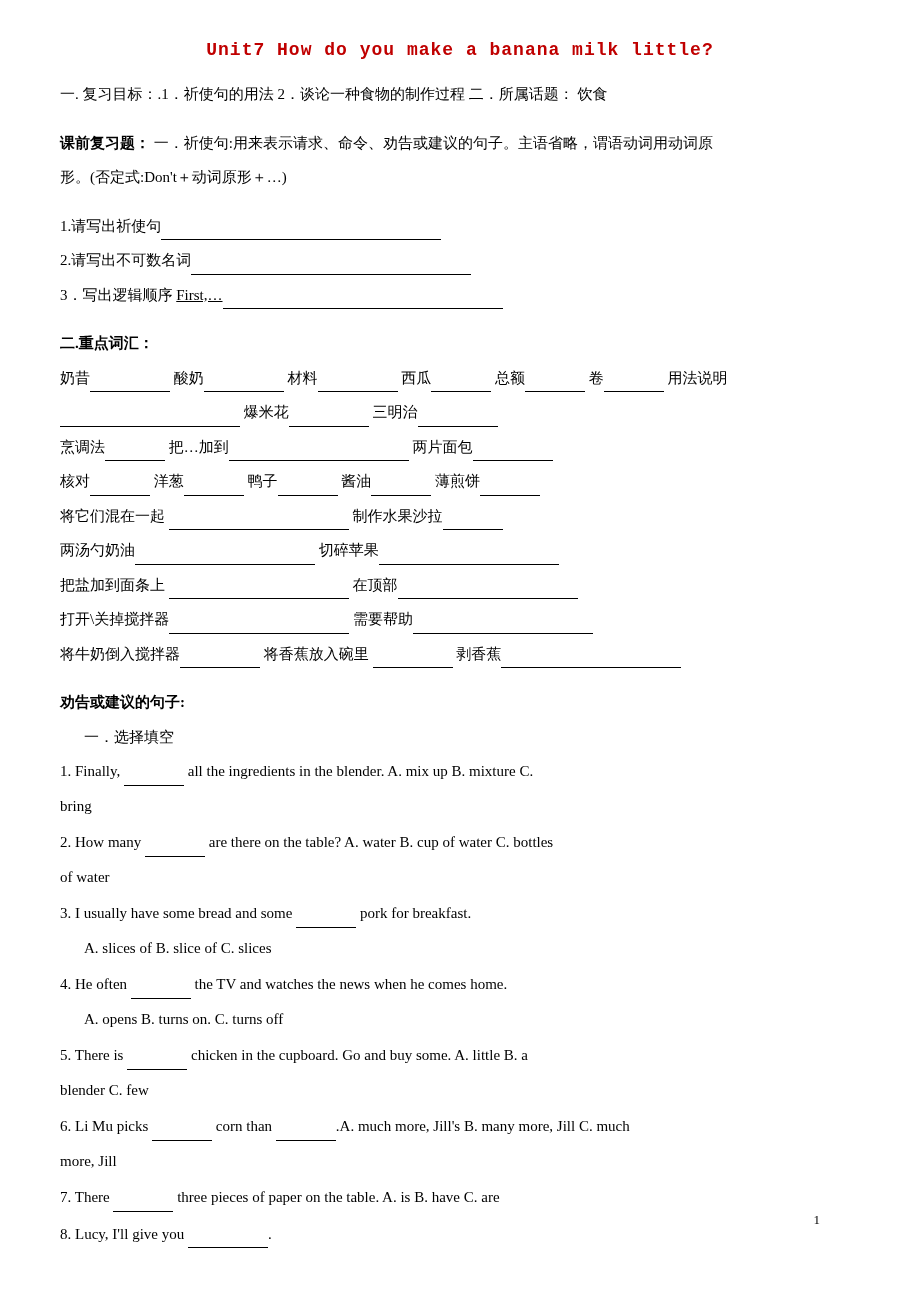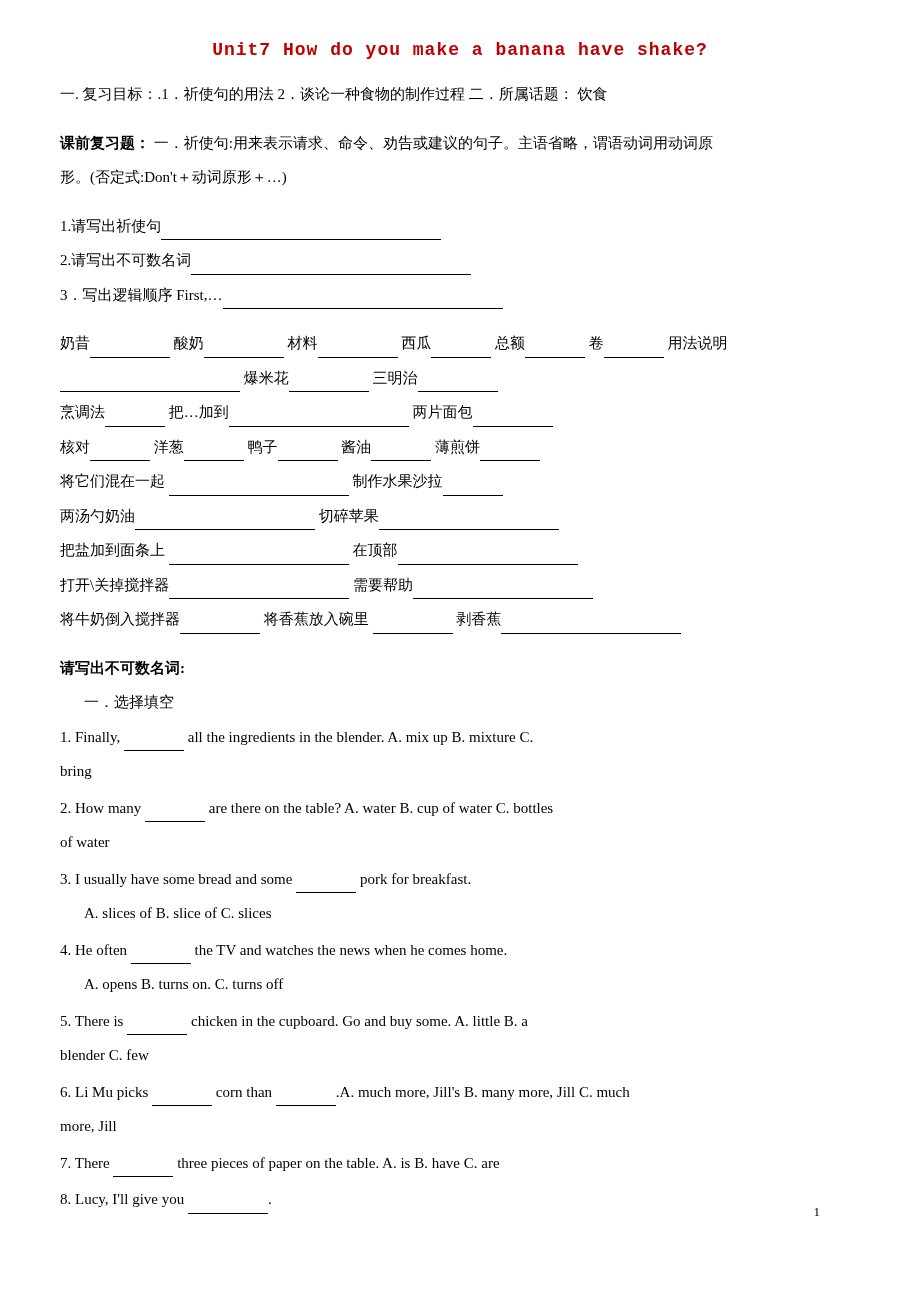--- a/index.html
+++ b/index.html
@@ -37,20 +37,21 @@
     .section p {
       margin-bottom: 6px;
       line-height: 1.9;
     }
 
     .bold {
       font-weight: bold;
     }
 
     .underline {
+      text-decoration: underline;
     }
 
     .fill-line-long {
       display: inline-block;
       border-bottom: 1px solid #000;
       min-width: 280px;
       height: 1em;
       vertical-align: bottom;
     }
 
@@ -103,21 +104,21 @@
     .page-wrapper {
       position: relative;
       min-height: 1200px;
     }
   </style>
 </head>
 <body>
 
 <div class="page-wrapper">
 
-  <h1 class="page-title">Unit7  How do you make a banana have shake?</h1>
+  <h1 class="page-title">Unit7  How do you make a banana milk little?</h1>
 
   <div class="section">
     <p>
       <span>一.</span>
       <span>复习目标：.1．祈使句的用法 2．谈论一种食物的制作过程  二．所属话题：  饮食</span>
     </p>
   </div>
 
   <div class="section">
     <p>
@@ -133,20 +134,21 @@
     </p>
     <p>
       <span>2.请写出不可数名词</span><span class="fill-line-long"></span>
     </p>
     <p>
       <span>3．写出逻辑顺序 <span class="underline">First,…</span></span><span class="fill-line-long"></span>
     </p>
   </div>
 
   <div class="section">
+    <p class="bold">二.重点词汇：</p>
 
     <p>
       奶昔<span class="fill-line-short"></span>
       酸奶<span class="fill-line-short"></span>
       材料<span class="fill-line-short"></span>
       西瓜<span class="fill-line-xshort"></span>
       总额<span class="fill-line-xshort"></span>
       卷<span class="fill-line-xshort"></span>
       用法说明
     </p>
@@ -192,21 +194,21 @@
     </p>
 
     <p>
       将牛奶倒入搅拌器<span class="fill-line-short"></span>
       将香蕉放入碗里 <span class="fill-line-short"></span>
       剥香蕉<span class="fill-line-med"></span>
     </p>
   </div>
 
   <div class="section">
-    <p class="bold section-title">请写出不可数名词:</p>
+    <p class="bold section-title">劝告或建议的句子:</p>
     <p class="indent">一．选择填空</p>
 
     <div class="question-block">
       <p>1. Finally, <span class="fill-line-xshort"></span> all the ingredients in the blender.  A. mix up       B. mixture       C.</p>
       <p>bring</p>
     </div>
 
     <div class="question-block">
       <p>2. How many <span class="fill-line-xshort"></span> are there on the table? A. water       B. cup of water        C. bottles</p>
       <p>of water</p>

